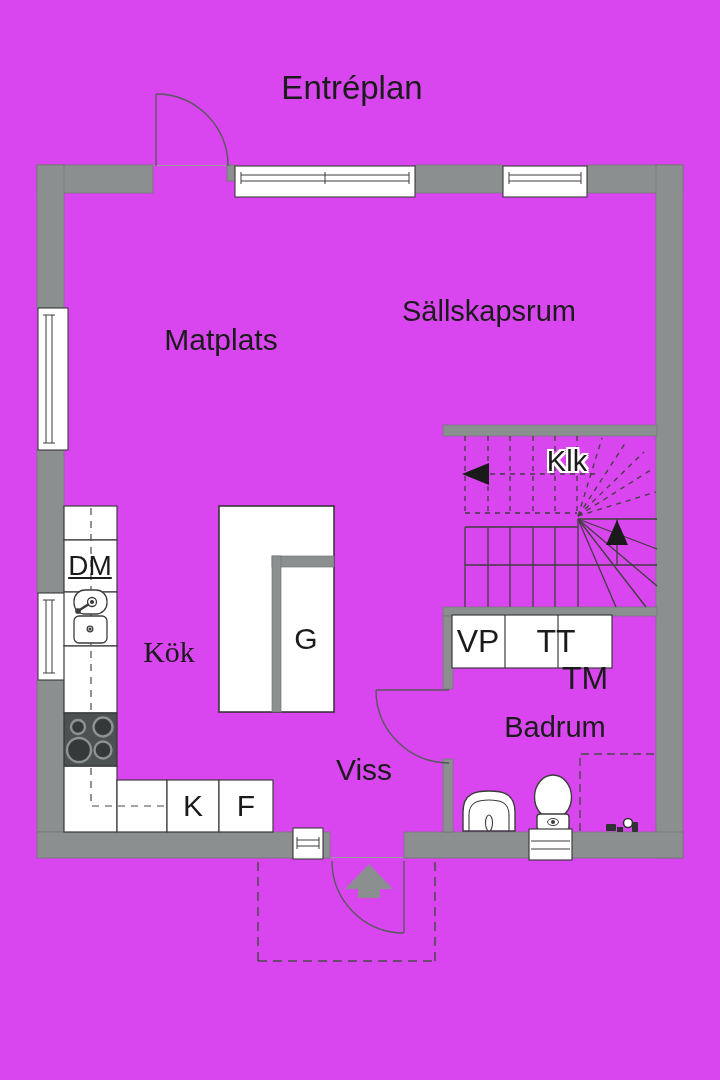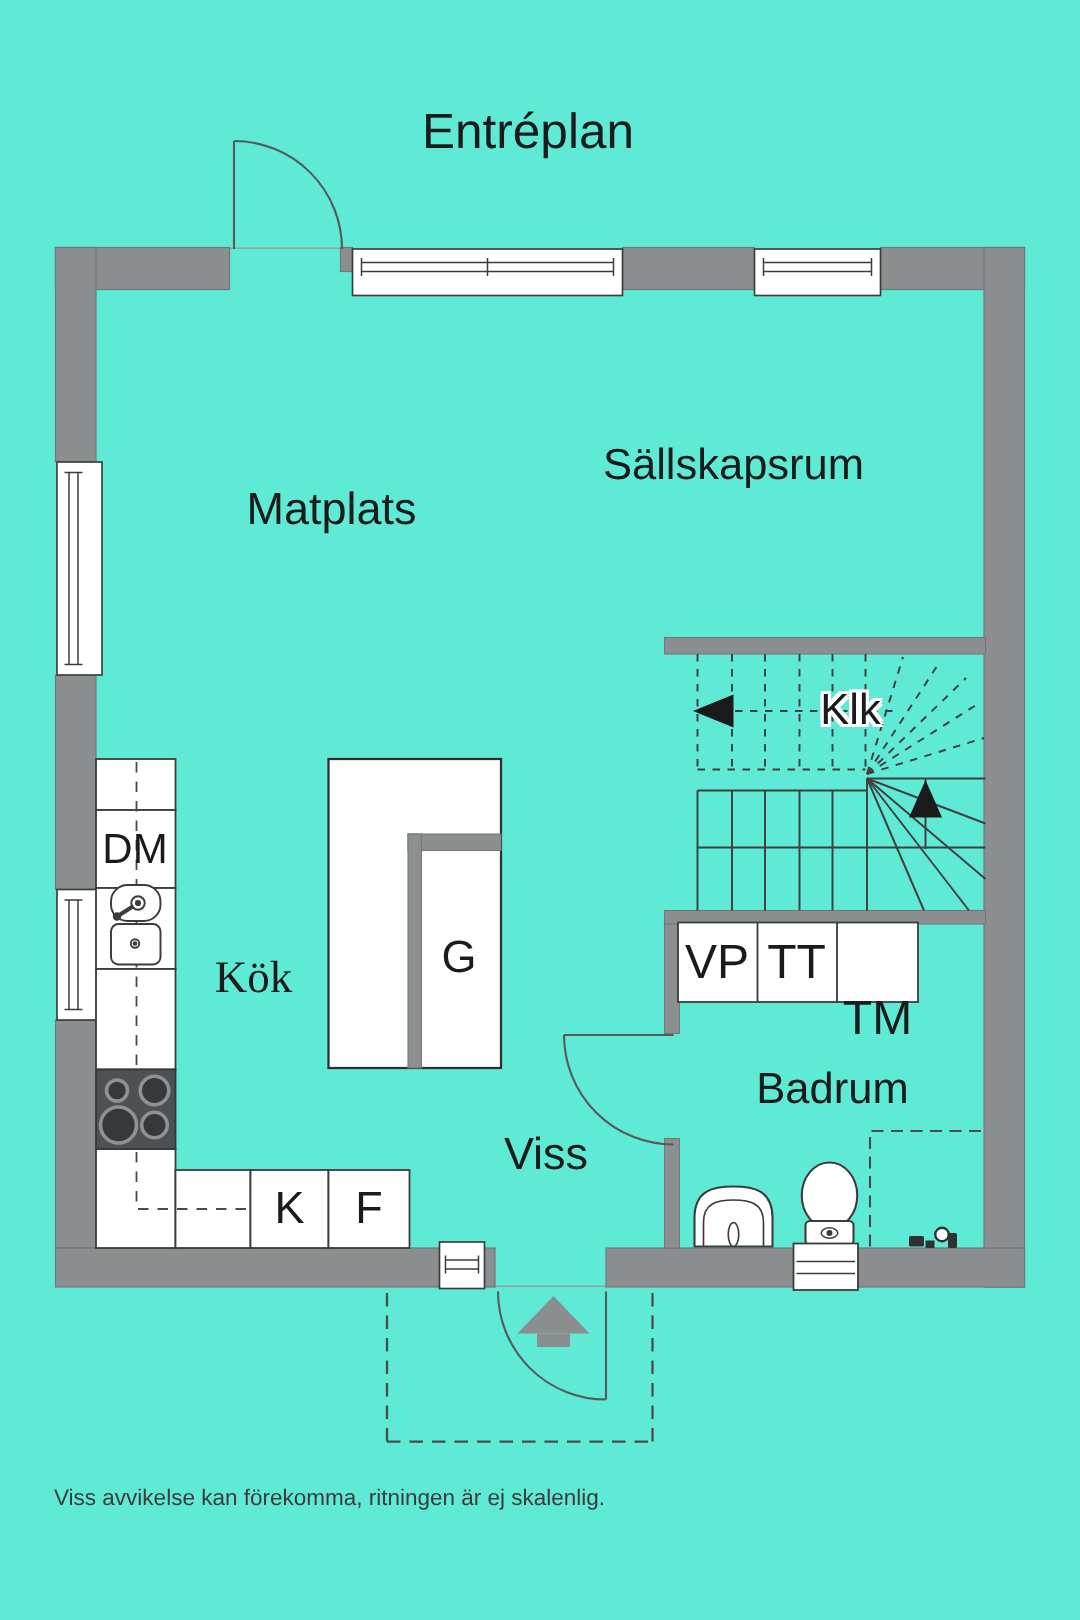--- a/index.html
+++ b/index.html
@@ -1,17 +1,17 @@
 <!DOCTYPE html>
 <html><head>
 <meta charset="utf-8">
 <style>
   html,body{margin:0;padding:0;background:#ffffff;}
   #stage{
-    position:relative;width:720px;height:1080px;background:#5eead4;overflow:hidden;
+    position:relative;width:720px;height:1080px;background:#d946ef;overflow:hidden;
     font-family:"Liberation Sans","DejaVu Sans",sans-serif;color:#1b1b1b;
   }
   #plan-svg{position:absolute;left:0;top:0;}
   .lbl{
     position:absolute;transform:translate(-50%,-50%);
     font-weight:500;color:#1b1b1b;white-space:nowrap;line-height:1;
   }
   .lbl.halo{
     text-shadow:-2px 0 0 #fff,2px 0 0 #fff,0 -2px 0 #fff,0 2px 0 #fff,
                 -2px -2px 0 #fff,2px 2px 0 #fff,-2px 2px 0 #fff,2px -2px 0 #fff;
@@ -236,27 +236,26 @@
     <g fill="#8b8e8f">
       <polygon points="345,889 369,864 393,889"></polygon>
       <rect x="358" y="889" width="22" height="9"></rect>
     </g>
   </svg>
 
   <div class="lbl t-title" style="left:352px;top:87px;">Entréplan</div>
 
   <div class="lbl t-room-s" style="left:489px;top:311px;">Sällskapsrum</div>
   <div class="lbl t-room" style="left:221px;top:340px;">Matplats</div>
-  <div class="lbl t-room-s halo" style="left:567px;top:474px;">Klk</div>
+  <div class="lbl t-room-s halo" style="left:567px;top:461px;">Klk</div>
   <div class="lbl t-room" style="left:169px;top:652px;font-family:Liberation Serif, serif;">Kök</div>
   <div class="lbl t-room" style="left:364px;top:770px;">Viss</div>
   <div class="lbl t-room-s" style="left:555px;top:727px;">Badrum</div>
 
-  <div class="lbl t-app" style="left:90px;top:566px;">DM</div>
+  <div class="lbl t-app" style="left:90px;top:566px;text-decoration:underline;">DM</div>
   <div class="lbl t-room" style="left:306px;top:639px;">G</div>
   <div class="lbl t-room" style="left:193px;top:806px;">K</div>
   <div class="lbl t-room" style="left:246px;top:806px;">F</div>
   <div class="lbl t-box" style="left:478px;top:641px;">VP</div>
-  <div class="lbl t-box" style="left:531px;top:641px;">TT</div>
+  <div class="lbl t-box" style="left:556px;top:641px;">TT</div>
   <div class="lbl t-box" style="left:585px;top:678px;">TM</div>
 
-  <div id="footnote">Viss avvikelse kan förekomma, ritningen är ej skalenlig.</div>
 </div>
 
 </body></html>

